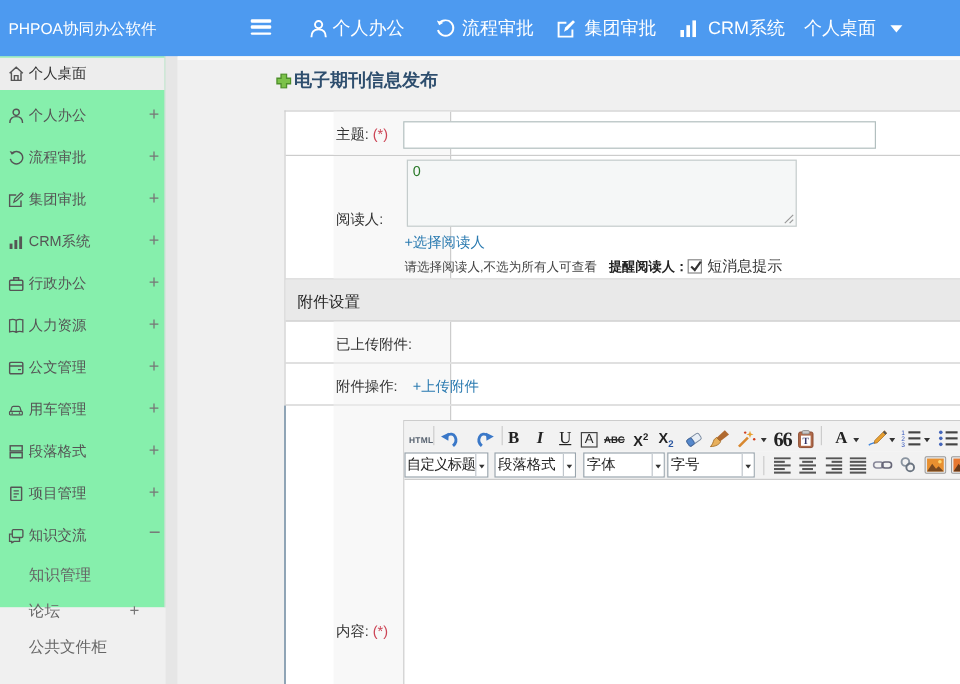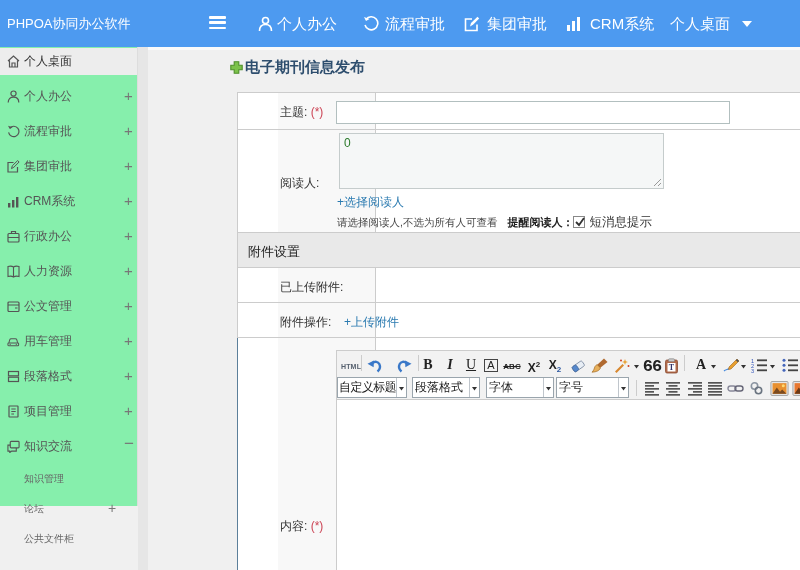--- a/index.html
+++ b/index.html
@@ -18,21 +18,21 @@
 
 
 #side{position:absolute;left:0;top:47px;width:138px;height:459px;background:#86efac;border-right:1px solid #ddd;}
 #strip{position:absolute;left:138px;top:47px;width:10px;height:523px;background:#e6e6e6;}
 .sit{position:relative;height:35px;}
 .sit .hl{position:absolute;left:0;top:4px;width:137px;height:27px;background:#ededed;}
 .sit .txt{position:absolute;left:24px;top:0;height:35px;line-height:35px;font-size:12px;color:#555;}
 .sit .ico{position:absolute;left:7px;top:11px;width:13px;height:13px;}
 .sit .plus{position:absolute;left:124px;top:0;height:35px;line-height:34px;font-size:15px;color:#777;font-weight:300;}
 .sub{position:relative;height:30px;}
-.sub .txt{position:absolute;left:24px;top:0;height:30px;line-height:30px;font-size:10px;color:#666;}
+.sub .txt{position:absolute;left:24px;top:0;height:30px;line-height:30px;font-size:13px;color:#666;}
 .sub .plus{position:absolute;left:108px;top:0;height:30px;line-height:29px;font-size:14px;color:#777;}
 
 
 #main{position:absolute;left:148px;top:47px;width:652px;height:523px;background:#f0f0f0;}
 #title{position:absolute;left:96px;top:11px;height:16px;font-size:15px;font-weight:bold;color:#2e4e6e;}
 #title svg{vertical-align:-2px;margin-right:2px;}
 #tbl{position:absolute;left:89px;top:45px;width:700px;background:#fff;border:1px solid #ccc;border-right:none;}
 .row{position:relative;border-bottom:1px solid #ccc;}
 .lab{position:absolute;left:0;top:0;bottom:0;width:98px;background:#f8f8f8;border-right:1px solid #ccc;font-size:12px;color:#333;margin-left:40px;}
 .lab>span{position:absolute;left:2px;white-space:nowrap;}
@@ -287,21 +287,21 @@
                   </svg></span>
                 <span class="t1i" style="left:275px;width:19px;"><svg width="17" height="15" viewBox="0 0 17 15">
                     <path d="M2 13.5 L9.5 6 L11 7.5 L3.5 15 Z" fill="#d88830"></path>
                     <path d="M12 1 L12.8 3.2 L15 4 L12.8 4.8 L12 7 L11.2 4.8 L9 4 L11.2 3.2 Z" fill="#e8a030"></path>
                     <circle cx="8" cy="2.5" r="1" fill="#d04020"></circle>
                     <circle cx="15.5" cy="8" r="1" fill="#d04020"></circle>
                   </svg></span>
                 <span class="t1i" style="left:296px;width:7px;top:1px"><svg width="5" height="4" viewBox="0 0 5 4">
                     <path d="M0 0 L5 0 L2.5 3.5 Z" fill="#333"></path>
                   </svg></span>
-                <span class="t1i" style="left:305px;width:20px;"><span style="font-family:Liberation Mono, monospace;font-weight:bold;font-size:17px;letter-spacing:-1px;position:relative;top:2px">66</span></span>
+                <span class="t1i" style="left:305px;width:20px;"><span style="font-family:Liberation Serif, serif;font-weight:bold;font-size:17px;letter-spacing:-1px;position:relative;top:2px">66</span></span>
                 <span class="t1i" style="left:326px;width:16px;"><svg width="15" height="16" viewBox="0 0 15 16">
                     <rect x="1.5" y="2" width="12" height="13" rx="1.5" fill="#b06a4a" stroke="#8a4a30" stroke-width="0.8"></rect>
                     <rect x="4.5" y="0.8" width="6" height="2.8" rx="1" fill="#c8c8c8" stroke="#888" stroke-width="0.7"></rect>
                     <rect x="3.5" y="5" width="8" height="8.5" fill="#fff"></rect>
                     <text x="7.5" y="12" font-size="8" font-weight="bold" fill="#336" text-anchor="middle" font-family="Liberation Serif">T</text>
                   </svg></span>
                 <span class="tsep" style="left:347px"></span>
                 <span class="t1i" style="left:356px;width:16px;"><span style="font-size:14px;font-family:'Liberation Serif',serif;font-weight:bold">A</span></span>
                 <span class="t1i" style="left:373px;width:7px;top:1px"><svg width="5" height="4" viewBox="0 0 5 4">
                     <path d="M0 0 L5 0 L2.5 3.5 Z" fill="#333"></path>

